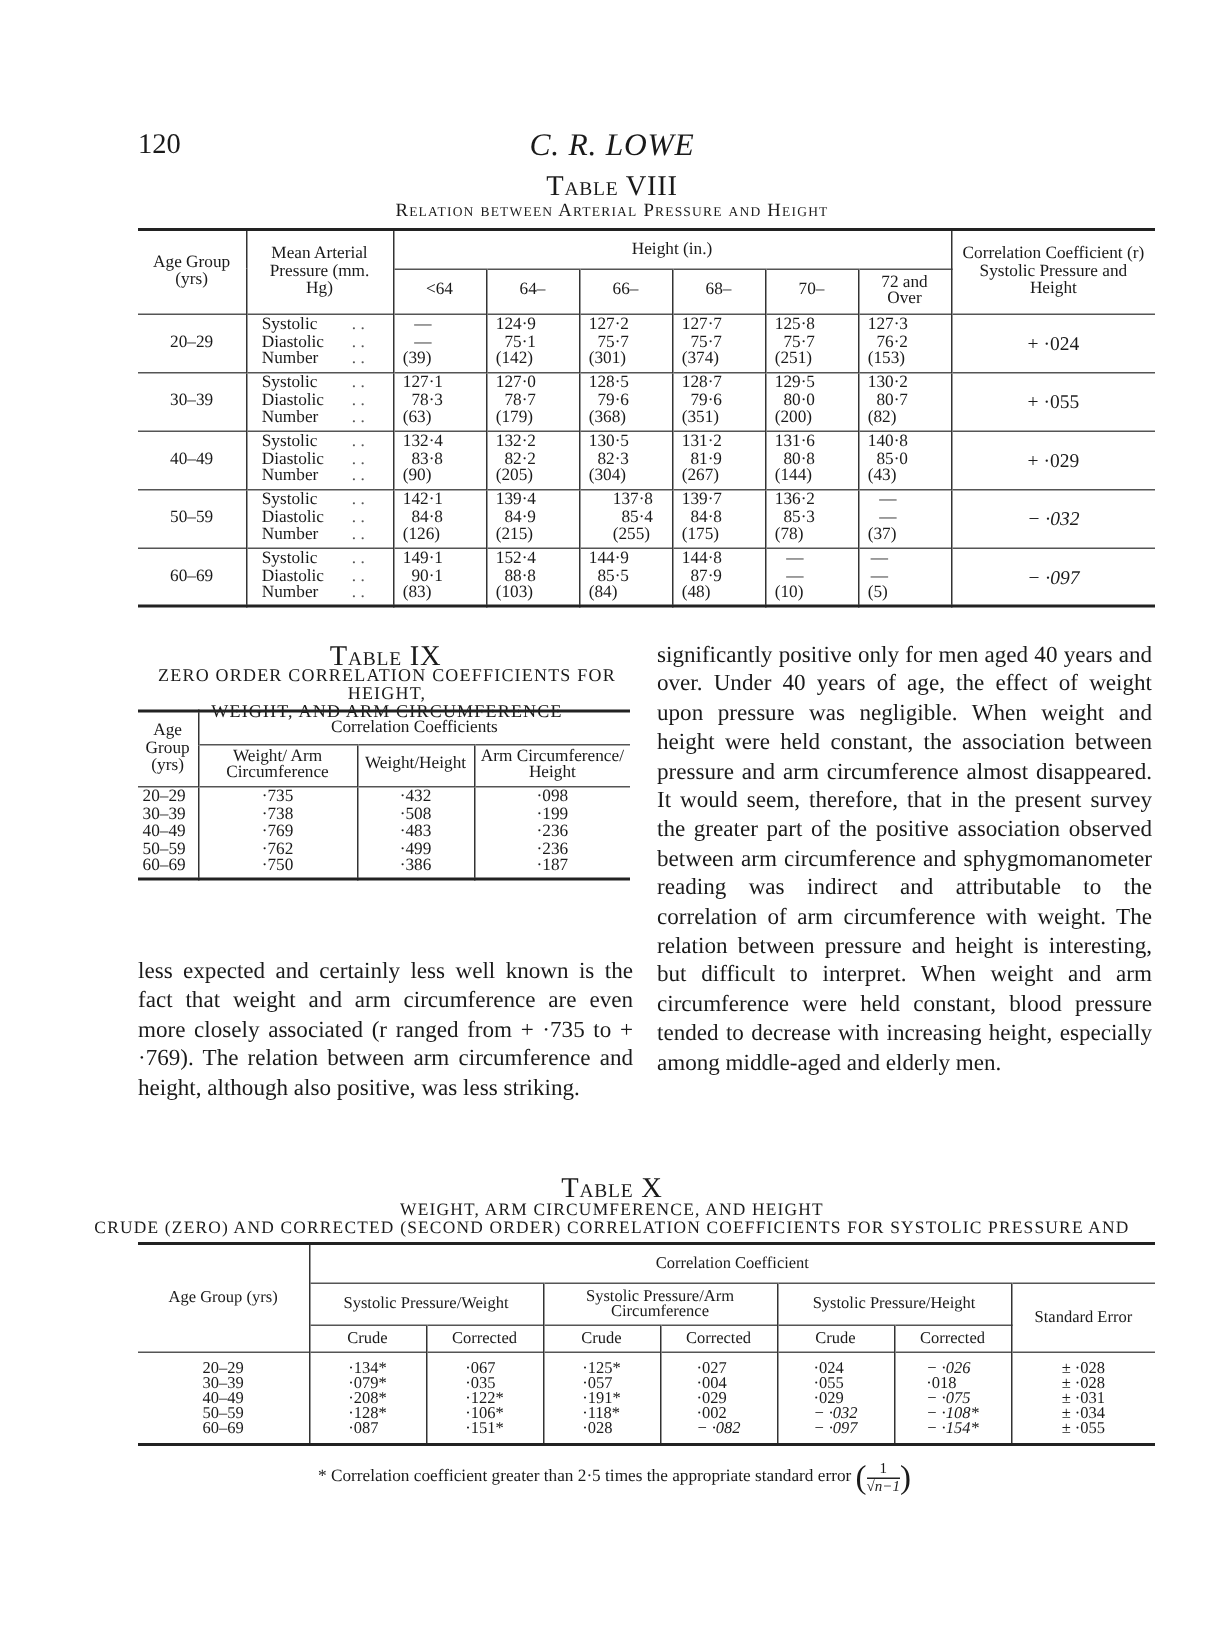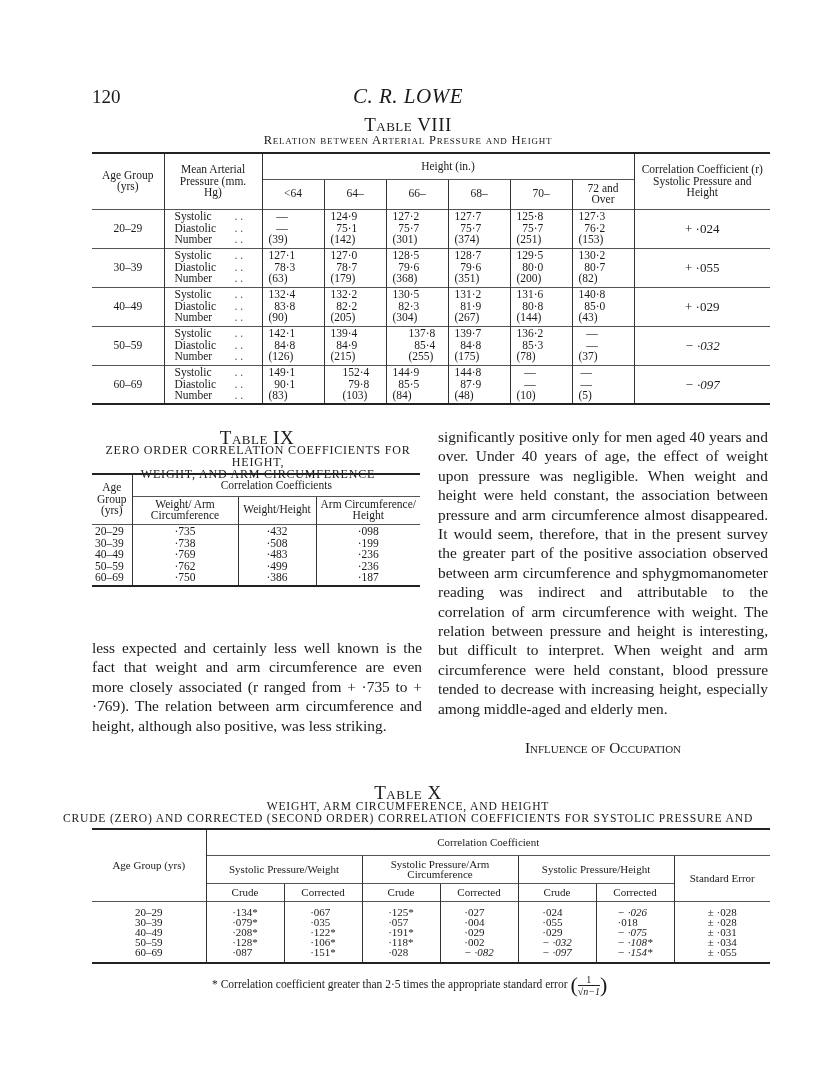--- a/index.html
+++ b/index.html
@@ -168,21 +168,21 @@
               <span>Number</span>
             </div>
             <div class="stack" style="color:#555;">
               <span>. .</span>
               <span>. .</span>
               <span>. .</span>
             </div>
           </div>
         </td>
         <td class="vl hl" style="padding-left:6px;"><div class="stack" style="display:inline-block;text-align:right;"><span style="">149·1</span><span style="">90·1</span><span style="text-align:left;">(83)</span></div></td>
-        <td class="vl hl" style="padding-left:6px;"><div class="stack" style="display:inline-block;text-align:right;margin-left:12px;"><span style="">152·4</span><span style="">79·8</span><span style="text-align:left;">(103)</span></div></td>
+        <td class="vl hl" style="padding-left:6px;"><div class="stack" style="display:inline-block;text-align:right;"><span style="">152·4</span><span style="">88·8</span><span style="text-align:left;">(103)</span></div></td>
         <td class="vl hl" style="padding-left:6px;"><div class="stack" style="display:inline-block;text-align:right;"><span style="">144·9</span><span style="">85·5</span><span style="text-align:left;">(84)</span></div></td>
         <td class="vl hl" style="padding-left:6px;"><div class="stack" style="display:inline-block;text-align:right;"><span style="">144·8</span><span style="">87·9</span><span style="text-align:left;">(48)</span></div></td>
         <td class="vl hl" style="padding-left:6px;"><div class="stack" style="display:inline-block;text-align:right;"><span style="">—</span><span style="">—</span><span style="text-align:left;">(10)</span></div></td>
         <td class="vl hl" style="padding-left:6px;"><div class="stack" style="display:inline-block;text-align:right;"><span style="">—</span><span style="">—</span><span style="text-align:left;">(5)</span></div></td>
         <td class="c vl hl it" style="font-size:13px;">− ·097</td>
       </tr>
     </tbody>
 </table>
 
 <div class="abs tbl-title" style="left:92px;width:330px;top:427px;">Table IX</div>
@@ -238,21 +238,20 @@
     </td>
   </tr>
 </tbody>
   </table>
 
 <div class="abs body-text" style="left:92px;top:638px;width:330px;">
   <p>less expected and certainly less well known is the fact that weight and arm circumference are even more closely associated (r ranged from + ·735 to + ·769). The relation between arm circumference and height, although also positive, was less striking.</p>
 </div>
 <div class="abs body-text" style="left:438px;top:427px;width:330px;">
   <p>significantly positive only for men aged 40 years and over. Under 40 years of age, the effect of weight upon pressure was negligible. When weight and height were held constant, the association between pressure and arm circumference almost disappeared. It would seem, therefore, that in the present survey the greater part of the positive association observed between arm circumference and sphygmomanometer reading was indirect and attributable to the correlation of arm circumference with weight. The relation between pressure and height is interesting, but difficult to interpret. When weight and arm circumference were held constant, blood pressure tended to decrease with increasing height, especially among middle-aged and elderly men.</p>
-  <div style="text-align:center;font-variant:small-caps;font-size:15.4px;margin-top:20px;">Influence of Occupation</div>
 </div>
 
 <div class="abs tbl-title" style="left:0;width:816px;top:782px;">Table X</div>
 <div class="abs tbl-cap" style="left:0;width:816px;top:801px;font-size:11.6px;">
   <div>WEIGHT, ARM CIRCUMFERENCE, AND HEIGHT</div>
   <div>CRUDE (ZERO) AND CORRECTED (SECOND ORDER) CORRELATION COEFFICIENTS FOR SYSTOLIC PRESSURE AND</div>
 </div>
 <table class="abs thick-top thick-bot" style="left:92px;top:828px;width:678px;font-size:11px;line-height:10px;">
   <colgroup>
     <col style="width:114px">

